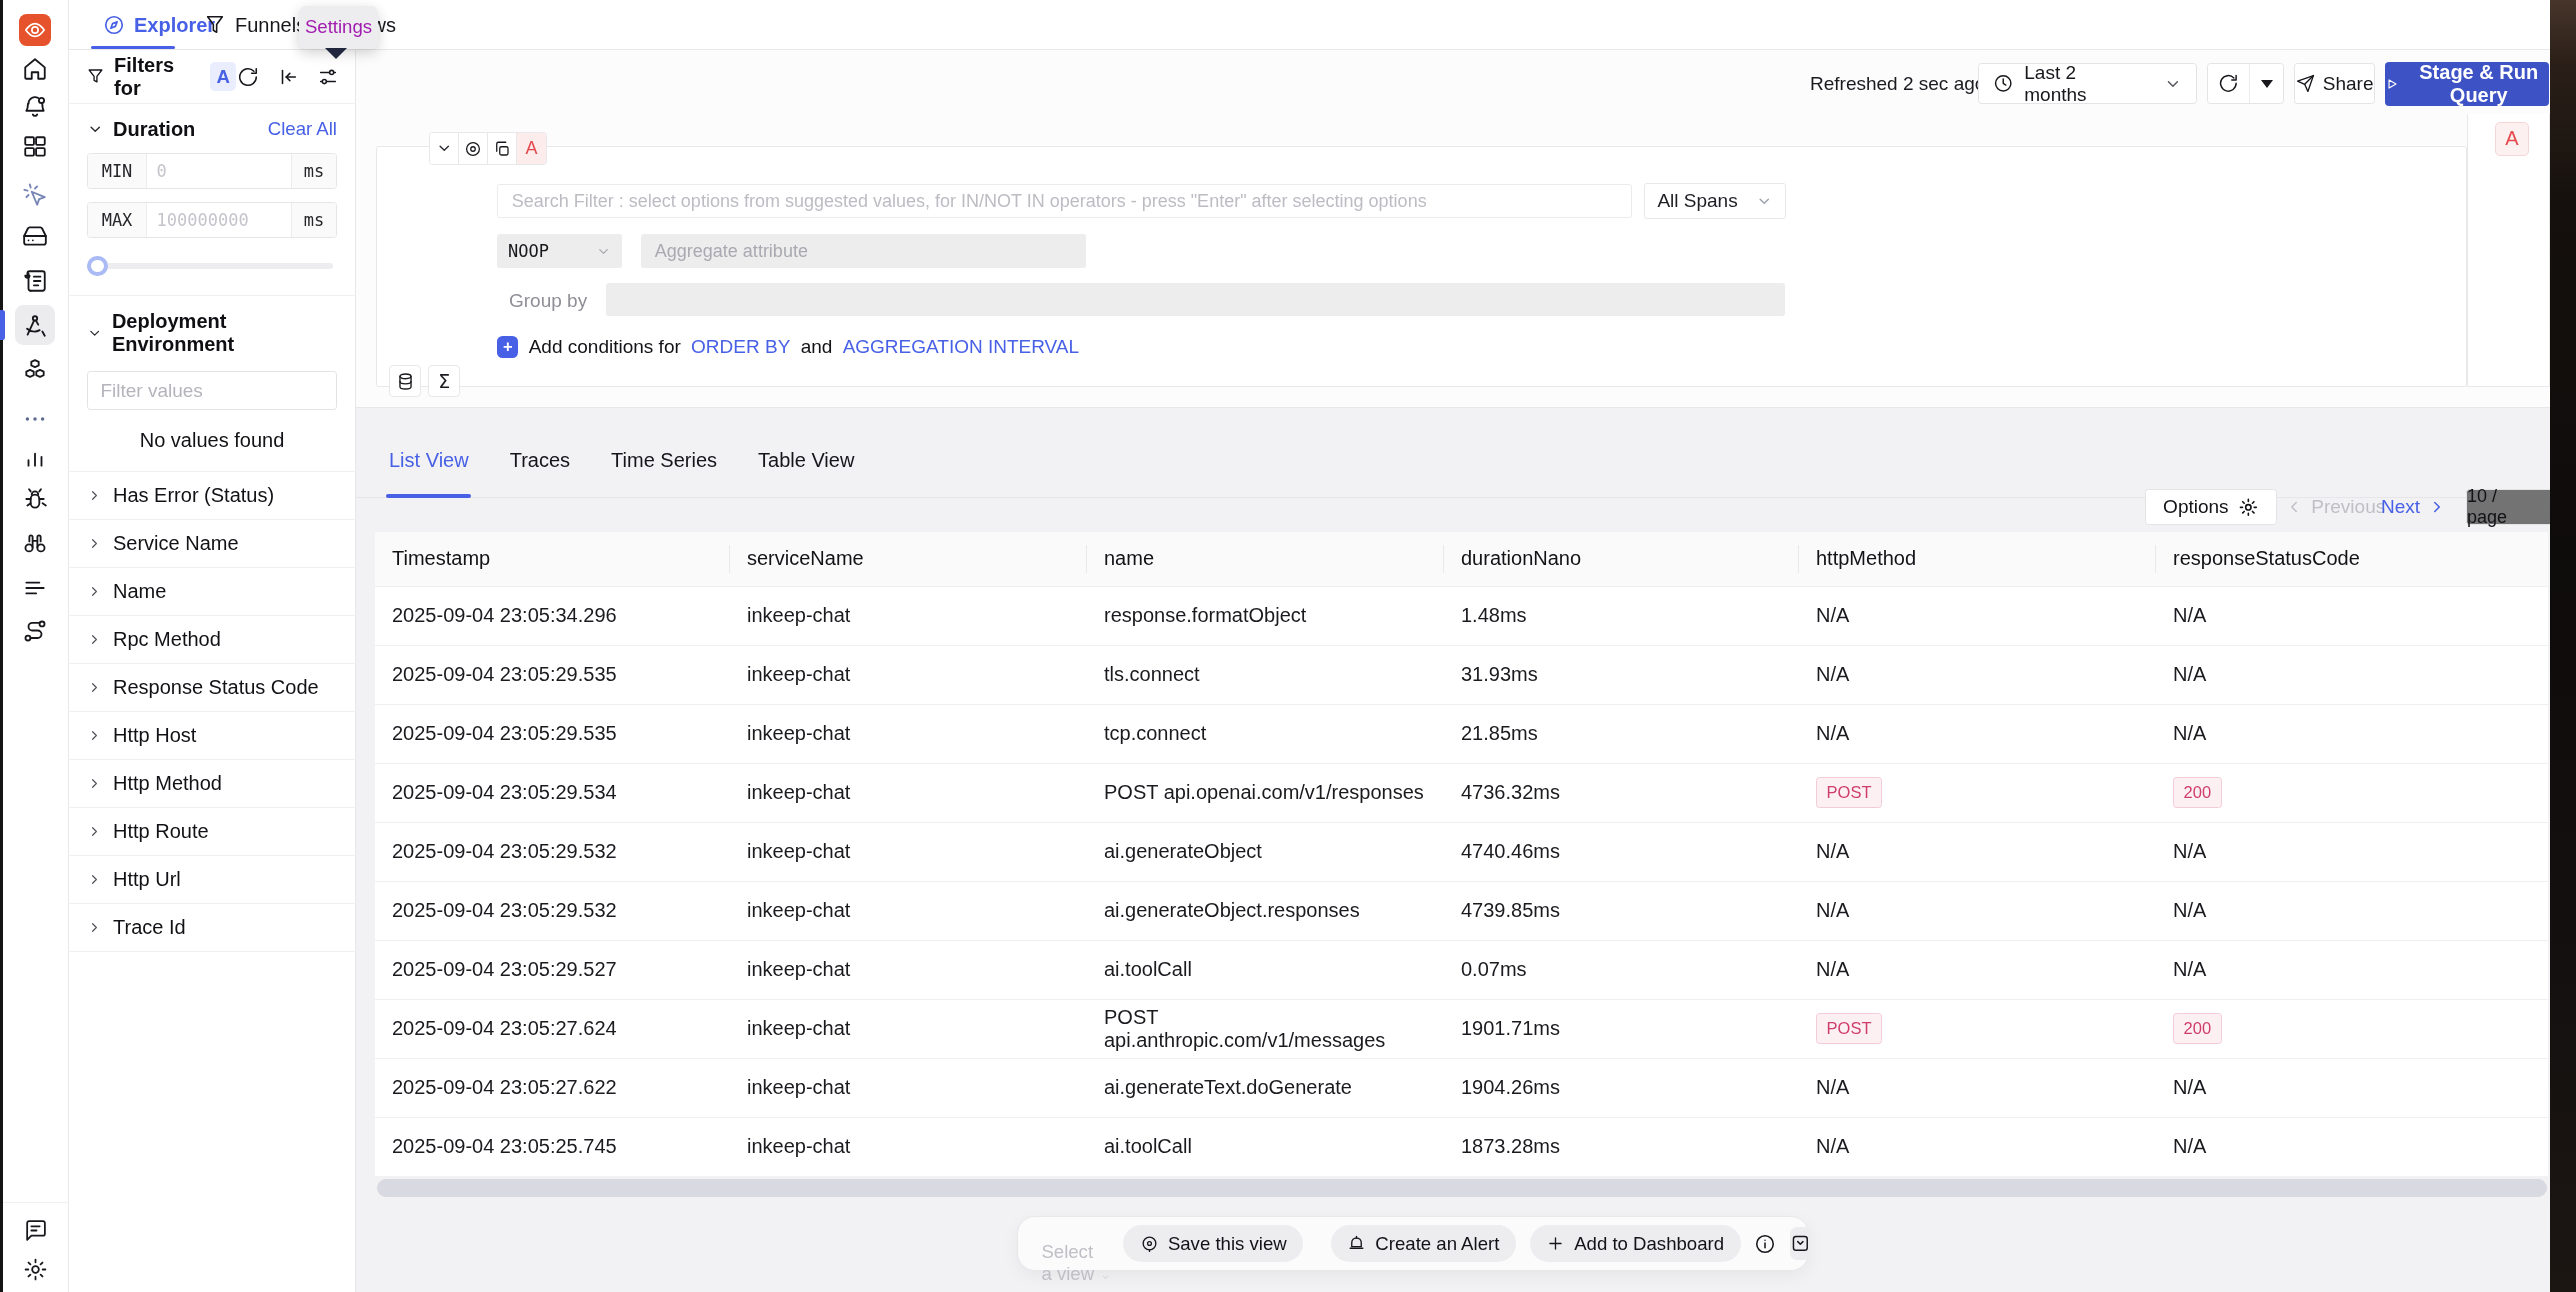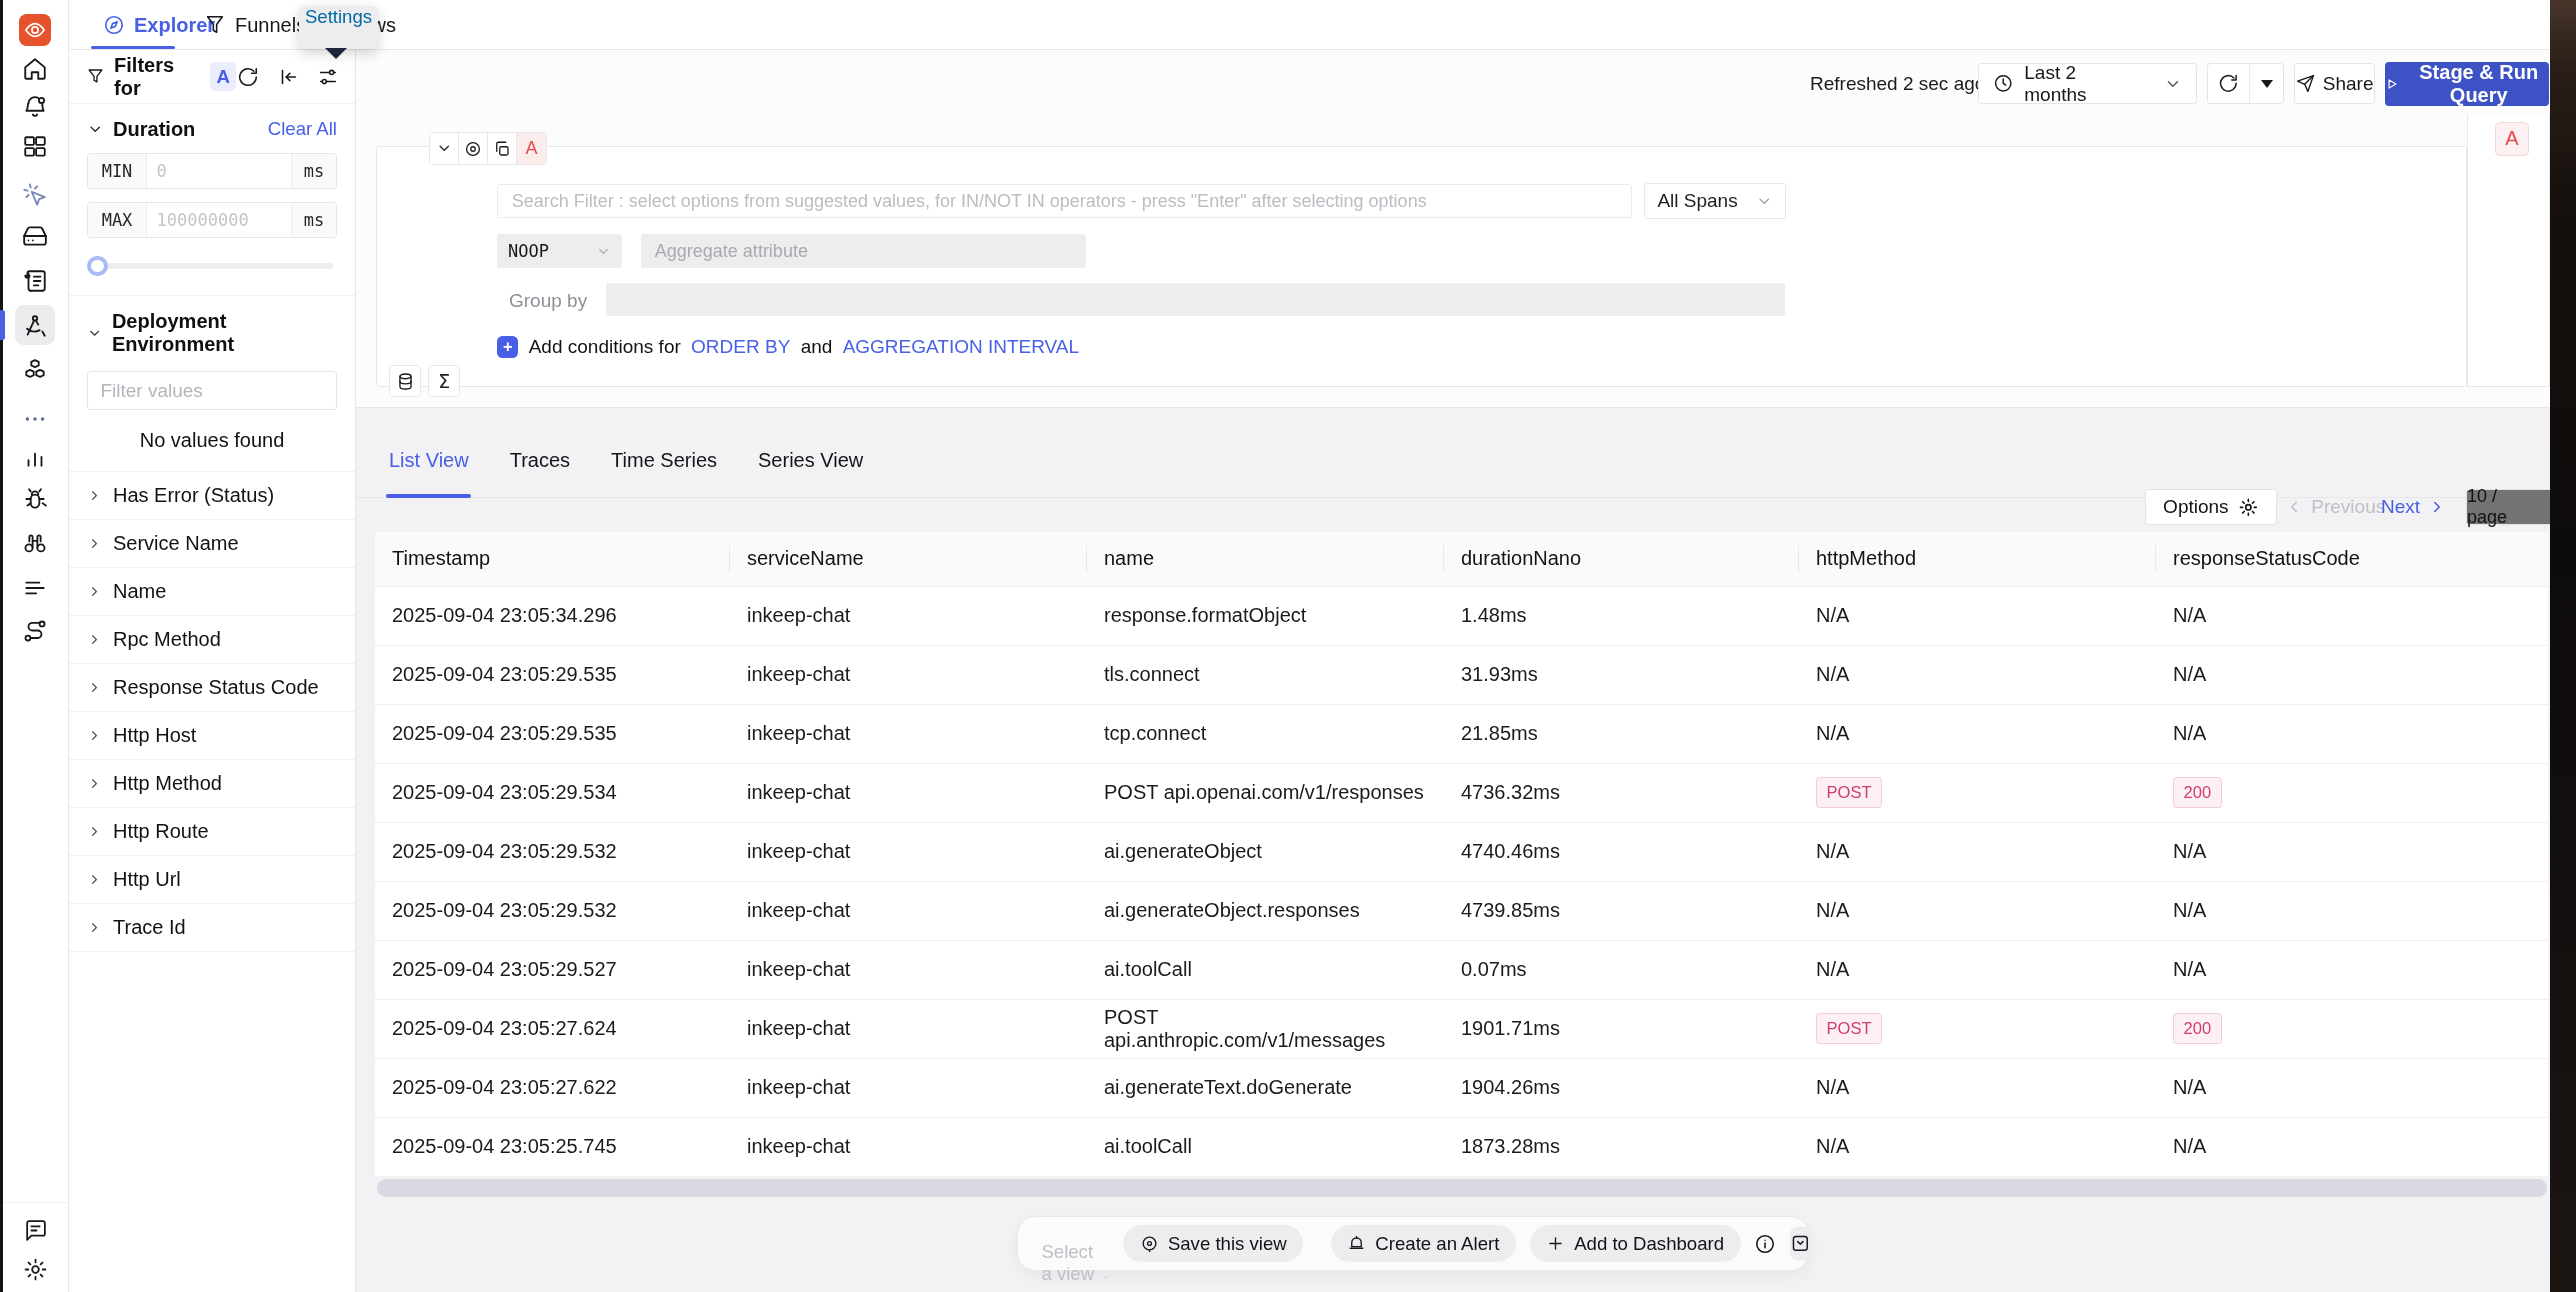--- a/index.html
+++ b/index.html
@@ -24,22 +24,22 @@
   .nav-active-bg{left:14.5px;top:305px;width:40px;height:40px;border-radius:8.3px;background:#ececee;}
   .nav-active-bar{left:0;top:310px;width:4.8px;height:30px;border-radius:0 2.8px 2.8px 0;background:var(--accent);z-index:7;}
   .rail-divider{left:0;top:1202px;width:69px;height:0.7px;background:var(--line2);}
 
   
   .tabbar{left:69px;top:0;width:2481px;height:50px;background:#fff;border-bottom:0.7px solid var(--line);z-index:3;}
   .top-tab{position:absolute;top:0;height:50px;display:flex;align-items:center;gap:9px;font-size:20px;color:var(--ink);}
   .top-tab.active{color:var(--accent);font-weight:700;}
   .tab-underline{position:absolute;left:22px;top:46px;width:84px;height:3.4px;border-radius:2.1px;background:var(--accent);}
   .tooltip{position:absolute;left:230px;top:5.5px;width:79px;height:43px;background:#ededf0;border-radius:6.9px;
-    box-shadow:0 4.1px 12.4px rgba(0,0,0,.18);display:flex;justify-content:center;
-    font-size:18.6px;color:#0369a1;z-index:30;}
+    box-shadow:0 4.1px 12.4px rgba(0,0,0,.18);display:flex;align-items:center;justify-content:center;
+    font-size:18.6px;color:#a21caf;z-index:30;}
   .tooltip .arrow{position:absolute;left:26px;bottom:-10.3px;width:0;height:0;border-left:11.7px solid transparent;border-right:11.7px solid transparent;border-top:11px solid #20263d;}
 
   
   .refreshed{left:1810px;top:73px;font-size:19px;color:#1a1a1f;z-index:4;}
   .ctl{background:#fff;border:0.7px solid #e4e4e7;border-radius:3.4px;display:flex;align-items:center;z-index:4;}
   .time-select{left:1978px;top:63px;width:219px;height:41px;padding:0 13.8px;gap:11px;font-size:19px;}
   .time-select .grow{flex:1;}
   .refresh-split{left:2207px;top:63px;width:77px;height:41px;}
   .refresh-split .cell{width:41px;height:100%;display:flex;align-items:center;justify-content:center;}
   .refresh-split .cell+.cell{width:34px;border-left:0.7px solid #ececee;}
@@ -533,21 +533,21 @@
   <div class="abs qrail">
     <span class="chip">A</span>
   </div>
 
   <div class="abs content-bottom"></div>
 
   <div class="abs view-tabs">
     <span class="vtab active">List View</span>
     <span class="vtab">Traces</span>
     <span class="vtab">Time Series</span>
-    <span class="vtab">Series View</span>
+    <span class="vtab">Table View</span>
   </div>
 
   <div class="abs pagerow">
     <div class="options-btn">
       <span>Options</span>
       <svg width="20.7" height="20.7" viewBox="0 0 24 24" style="stroke:#121217;fill:none;stroke-width:1.9;stroke-linecap:round;stroke-linejoin:round">
           <circle cx="12" cy="12" r="3.1"></circle>
           <path d="M12 2.8v2.4M12 18.8v2.4M2.8 12h2.4M18.8 12h2.4M5.5 5.5l1.7 1.7M16.8 16.8l1.7 1.7M18.5 5.5l-1.7 1.7M7.2 16.8l-1.7 1.7"></path>
         </svg>
     </div>

